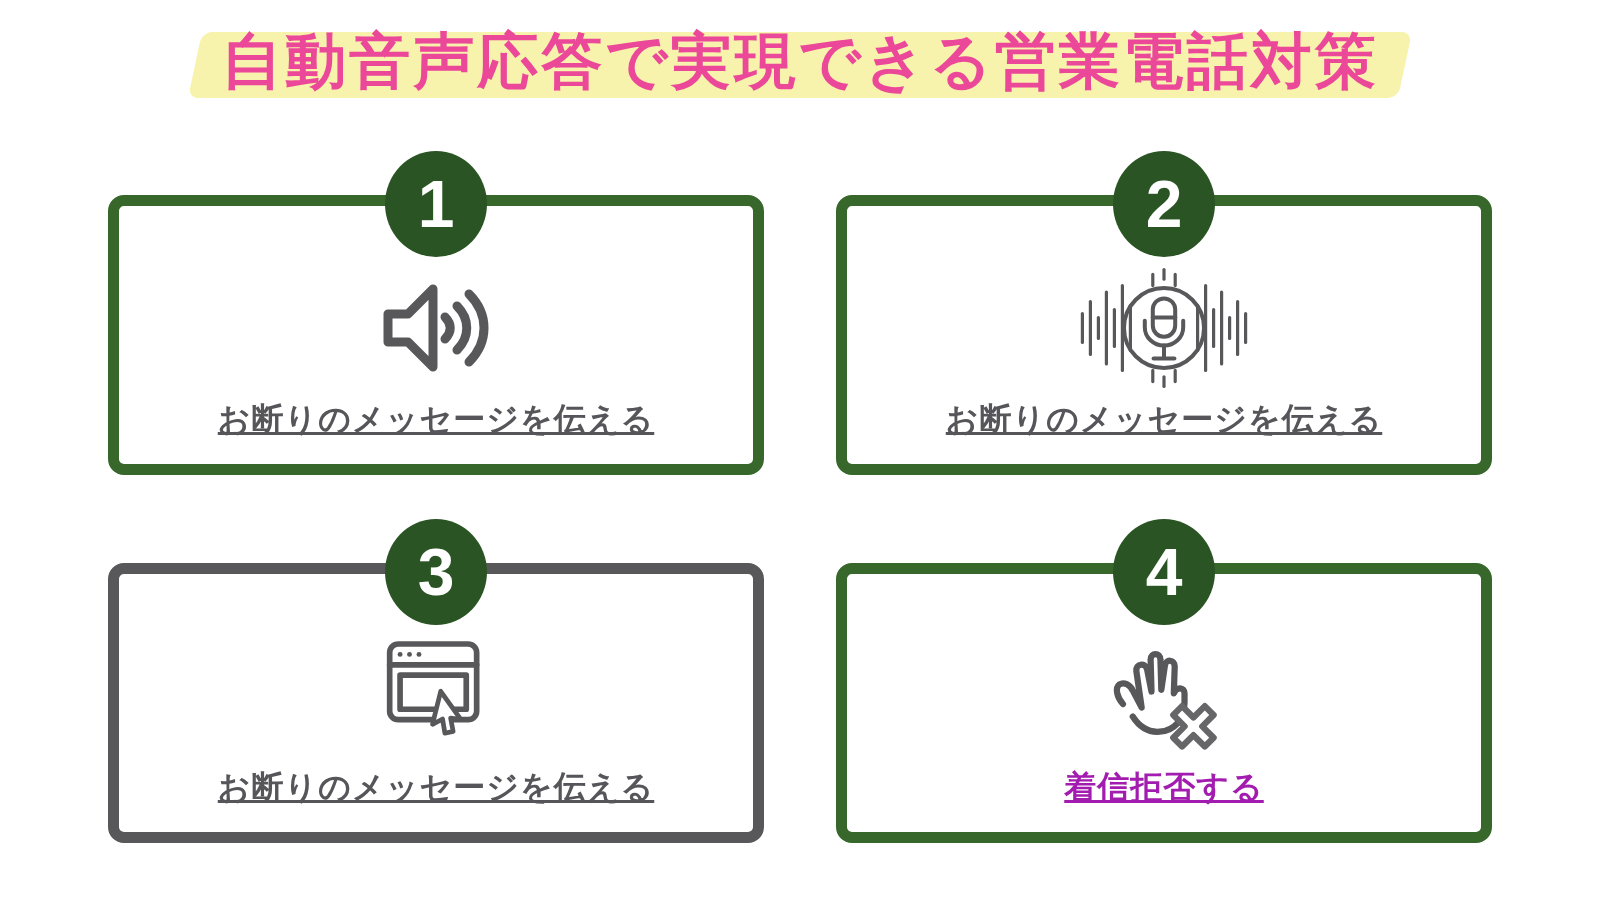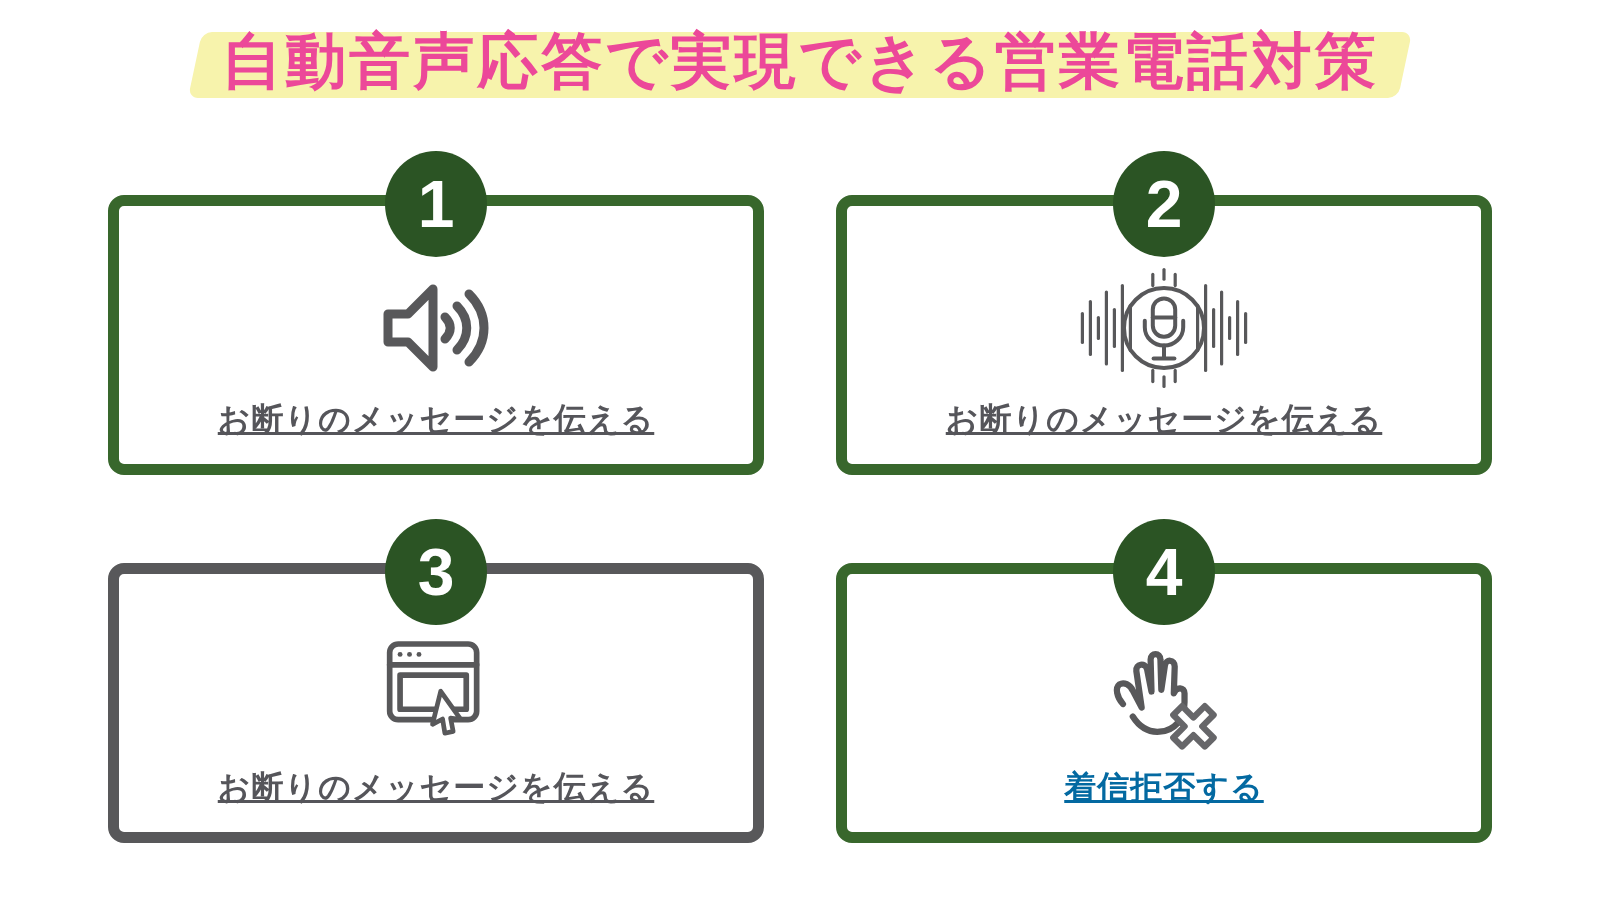--- a/index.html
+++ b/index.html
@@ -146,14 +146,14 @@
            L35 37 C34 29 45 27 47 35 L52 60
            L51 24 C51 16 62 16 62 24 L63 58
            L67 31 C68 23 78 24 78 32 L77 62
            C80 54 89 55 89 62 L89 72
            C89 92 77 104 61 105 C48 106 38 99 31 88"></path>
       <g transform="rotate(45 99 99)">
         <path d="M92 74 h14 v18 h18 v14 h-18 v18 h-14 v-18 h-18 v-14 h18 z" fill="#ffffff" stroke="#666669" stroke-width="7" stroke-linejoin="round"></path>
       </g>
     </svg>
   </div>
-  <div class="card-label" style="color: #0369a1;">着信拒否する</div>
+  <div class="card-label" style="color: #a21caf;">着信拒否する</div>
 </div>
 
 </body></html>

